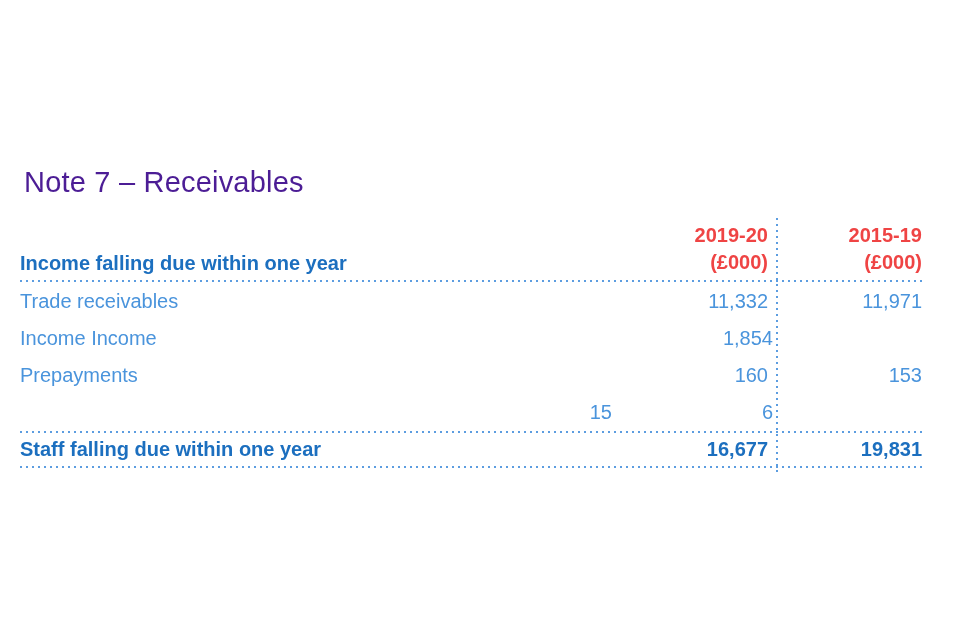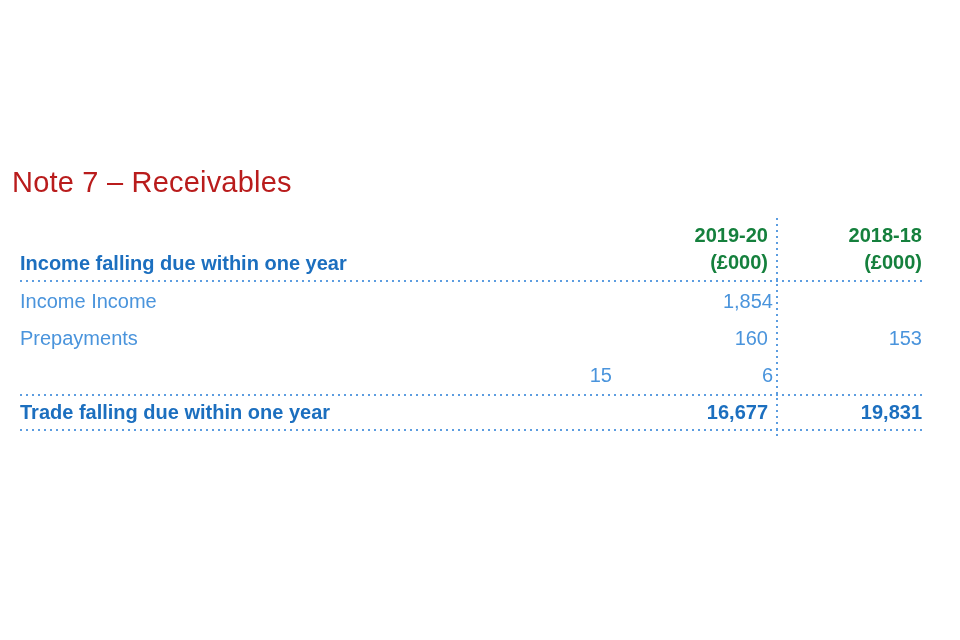--- a/index.html
+++ b/index.html
@@ -10,27 +10,27 @@
   }
   .page {
     position: relative;
     width: 960px;
     height: 640px;
     background: #ffffff;
     overflow: hidden;
   }
   .note-title {
     position: absolute;
-    left: 12px;
+    left: 24px;
     top: 166px;
     margin: 0;
     font-size: 29px;
     font-weight: 400;
     letter-spacing: 0.2px;
-    color: #b91c1c;
+    color: #4c1d95;
   }
   .fin-table {
     position: absolute;
     left: 20px;
     top: 218px;
     width: 905px;
   }
   
   .grid {
     display: grid;
@@ -46,21 +46,21 @@
   }
   .thead .header-label {
     font-size: 20px;
     font-weight: 700;
     color: #1c6fbf;
     padding-bottom: 1px;
   }
   .year-col {
     font-size: 20px;
     font-weight: 700;
-    color: #15803d;
+    color: #ef4444;
     line-height: 27px;
   }
   .dotline-h {
     height: 2px;
     background-image: repeating-linear-gradient(to right, #5c9de0 0 2px, transparent 2px 6px);
   }
   .body-row {
     height: 37px;
     align-items: center;
     font-size: 20px;
@@ -95,47 +95,52 @@
 
     <div class="vline"></div>
 
     <div class="grid thead">
       <div class="header-label">Income falling due within one year</div>
       <div class="year-col num1">
         <div>2019-20</div>
         <div>(£000)</div>
       </div>
       <div class="year-col num2">
-        <div>2018-18</div>
+        <div>2015-19</div>
         <div>(£000)</div>
       </div>
     </div>
 
     <div class="dotline-h"></div>
 
     <div class="rows-block">
+      <div class="grid body-row">
+        <div>Trade receivables</div>
+        <div class="num1">11,332</div>
+        <div class="num2">11,971</div>
+      </div>
       <div class="grid body-row">
         <div>Income Income</div>
         <div class="num2">1,854</div>
       </div>
       <div class="grid body-row">
         <div>Prepayments</div>
         <div class="num1">160</div>
         <div class="num2">153</div>
       </div>
       <div class="grid body-row">
         <div class="num1">15</div>
         <div class="num2">6</div>
       </div>
     </div>
 
     <div class="dotline-h"></div>
 
     <div class="grid total-row">
-      <div>Trade falling due within one year</div>
+      <div>Staff falling due within one year</div>
       <div class="num1">16,677</div>
       <div class="num2">19,831</div>
     </div>
 
     <div class="dotline-h"></div>
 
   </div>
 </div>
 
 </body></html>

